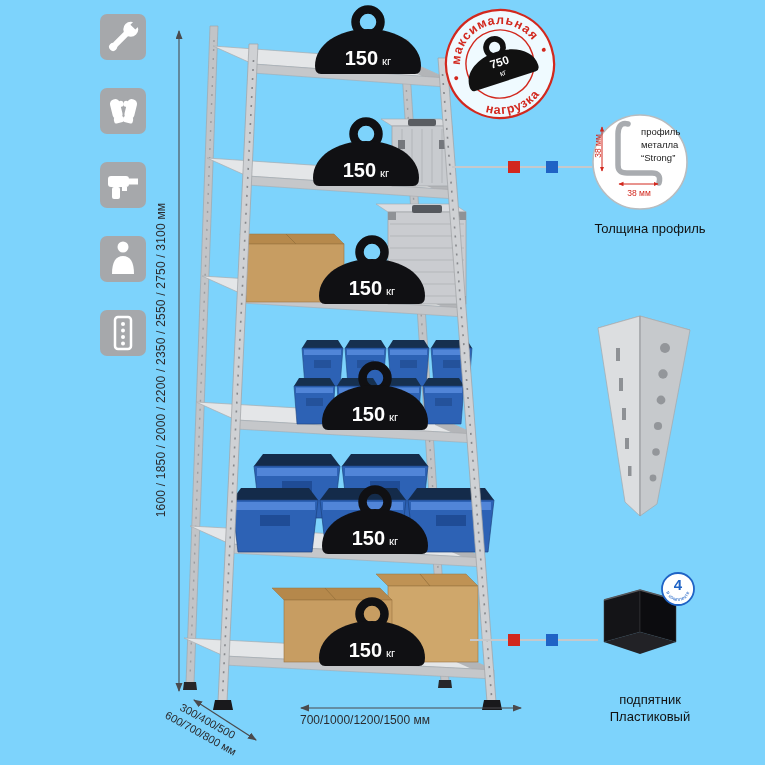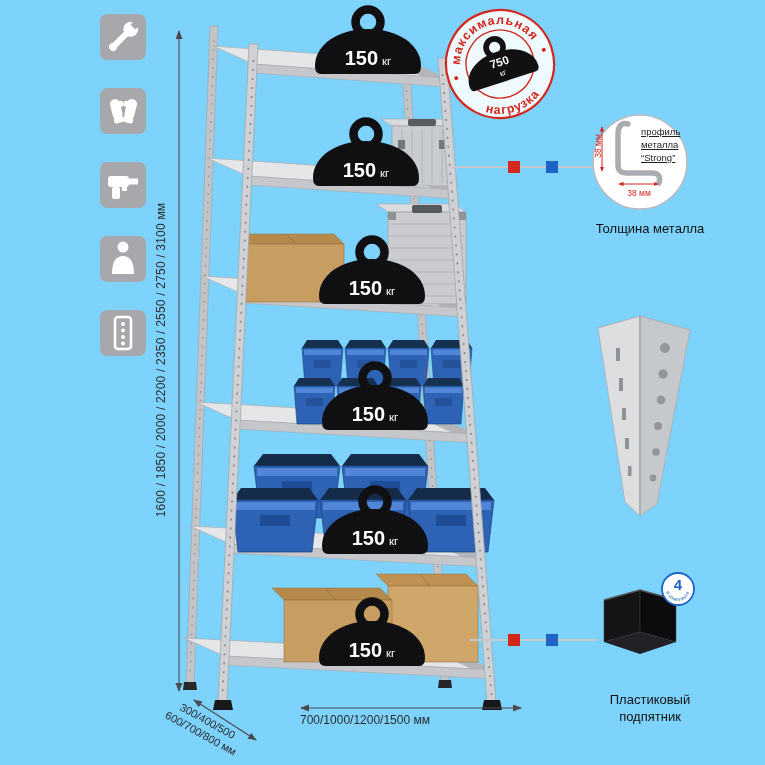--- a/index.html
+++ b/index.html
@@ -7,21 +7,21 @@
           font-family:"Liberation Sans",sans-serif;}
   svg{display:block;}
   .illustration{position:absolute;left:0;top:0;}
   .side-icon{position:absolute;left:100px;width:46px;height:46px;background:#a6a8ab;border-radius:7px;}
   .olabel{position:absolute;color:#2b2b2e;}
   #height-label{left:-178px;top:352px;width:680px;height:16px;text-align:center;font-size:12px;
                 letter-spacing:.2px;transform:rotate(-90deg);}
   #width-label{left:300px;top:713px;width:222px;font-size:12px;}
   #depth-label{left:144px;top:714px;width:120px;text-align:center;font-size:11px;line-height:1.25;
                transform:rotate(29deg);}
-  #profile-labels{left:641px;top:126px;width:48px;font-size:9.5px;line-height:1.35;color:#222;text-decoration:underline;}
+  #profile-labels{left:641px;top:126px;width:48px;font-size:9.5px;line-height:1.35;color:#222;}
   #dim-v{left:576px;top:141px;width:44px;text-align:center;font-size:8.5px;color:#d2281e;transform:rotate(-90deg);}
   #dim-h{left:609px;top:188px;width:60px;text-align:center;font-size:8.5px;color:#d2281e;}
   #profile-caption{left:570px;top:221px;width:160px;text-align:center;font-size:13px;line-height:1.3;color:#111;}
   #foot-caption{left:570px;top:692px;width:160px;text-align:center;font-size:13px;line-height:1.3;color:#111;}
   svg text{font-family:"Liberation Sans",sans-serif;}
   .wt-num{font-size:20px;font-weight:bold;fill:#fff;}
   .wt-unit{font-size:11.5px;fill:#fff;}
   .stamp-arc{fill:#d2281e;font-weight:bold;letter-spacing:1px;font-size:12.5px;}
   .stamp-val{font-size:11.5px;font-weight:bold;fill:#fff;}
   .stamp-unit{font-size:8px;fill:#fff;}
@@ -322,21 +322,21 @@
 
   <div class="olabel" id="profile-labels">
     <div>профиль</div>
     <div>металла</div>
     <div>“Strong”</div>
   </div>
   <div class="olabel" id="dim-v">38 мм</div>
   <div class="olabel" id="dim-h">38 мм</div>
 
   <div class="olabel" id="profile-caption">
-    <div>Толщина металла</div>
+    <div>Толщина профиль</div>
   </div>
 
   <div class="olabel" id="foot-caption">
+    <div>подпятник</div>
     <div>Пластиковый</div>
-    <div>подпятник</div>
   </div>
 
 </div>
 
 </body></html>

